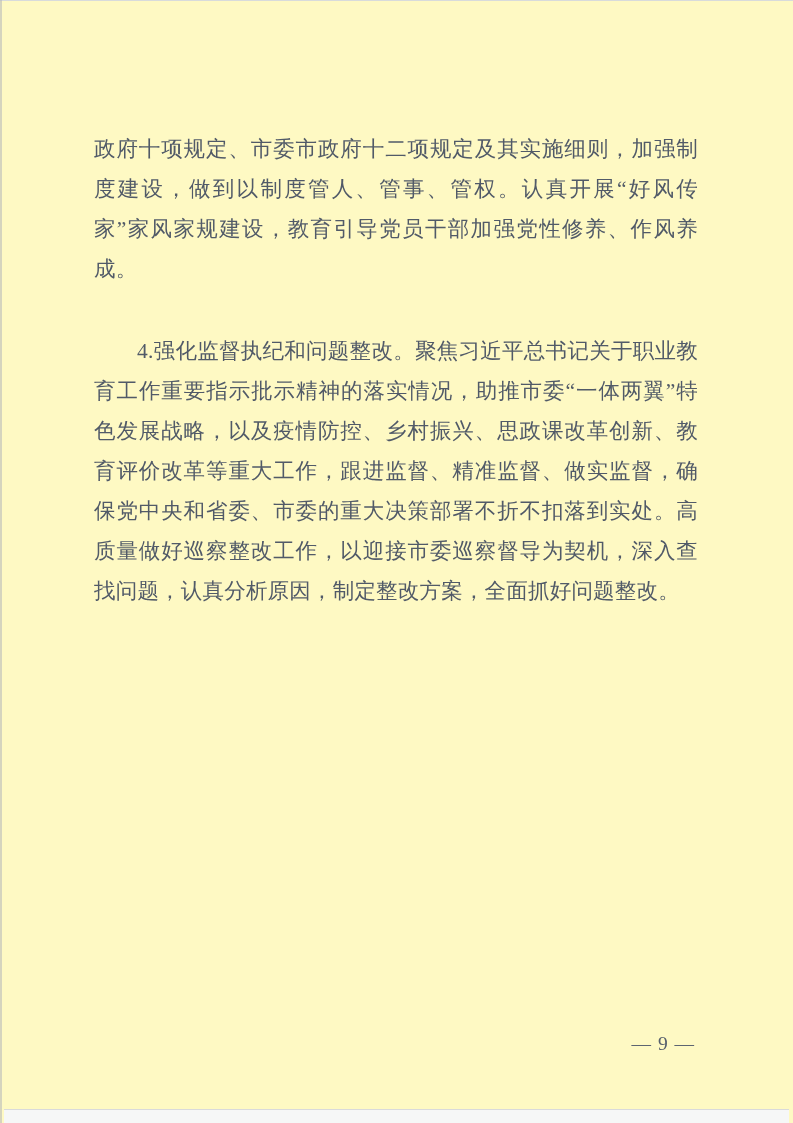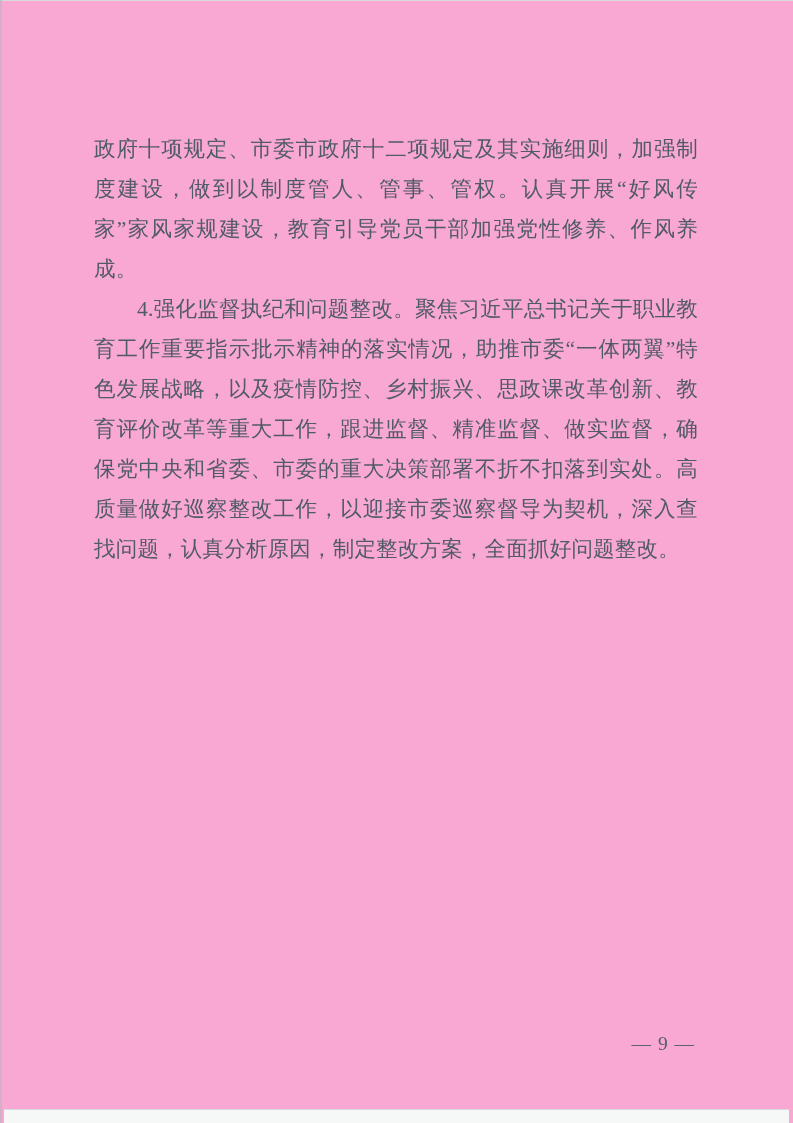--- a/index.html
+++ b/index.html
@@ -10,21 +10,21 @@
     width: 793px;
     height: 1123px;
     background: #ffffff;
     position: relative;
     overflow: hidden;
     font-family: "Liberation Serif", "DejaVu Serif", serif;
   }
   .page {
     position: absolute;
     inset: 0;
-    background: #f9a8d4;
+    background: #fef9c3;
     padding-left: 12px;
   }
   
   .edge-left {
     position: absolute;
     left: 0; top: 0; bottom: 0;
     width: 2px;
     background: #b3b7b9;
     opacity: 0.55;
   }
@@ -73,19 +73,19 @@
 </style>
 </head>
 <body>
 
 <div class="page">
   <div class="edge-top"></div>
   <div class="edge-left"></div>
 
   <div class="doc-body">
       <p class="para" style="color: rgb(81, 90, 104);">政府十项规定、市委市政府十二项规定及其实施细则，加强制度建设，做到以制度管人、管事、管权。认真开展“好风传家”家风家规建设，教育引导党员干部加强党性修养、作风养成。</p>
-      <p class="para indent" style="color: rgb(81, 90, 104);">4.强化监督执纪和问题整改。聚焦习近平总书记关于职业教育工作重要指示批示精神的落实情况，助推市委“一体两翼”特色发展战略，以及疫情防控、乡村振兴、思政课改革创新、教育评价改革等重大工作，跟进监督、精准监督、做实监督，确保党中央和省委、市委的重大决策部署不折不扣落到实处。高质量做好巡察整改工作，以迎接市委巡察督导为契机，深入查找问题，认真分析原因，制定整改方案，全面抓好问题整改。</p>
+      <p class="para indent" style="color: rgb(81, 90, 104); margin-top: 42px;">4.强化监督执纪和问题整改。聚焦习近平总书记关于职业教育工作重要指示批示精神的落实情况，助推市委“一体两翼”特色发展战略，以及疫情防控、乡村振兴、思政课改革创新、教育评价改革等重大工作，跟进监督、精准监督、做实监督，确保党中央和省委、市委的重大决策部署不折不扣落到实处。高质量做好巡察整改工作，以迎接市委巡察督导为契机，深入查找问题，认真分析原因，制定整改方案，全面抓好问题整改。</p>
     </div>
 
   <div class="page-number">— 9 —</div>
 
   <div class="edge-bottom"></div>
 </div>
 
 </body></html>

